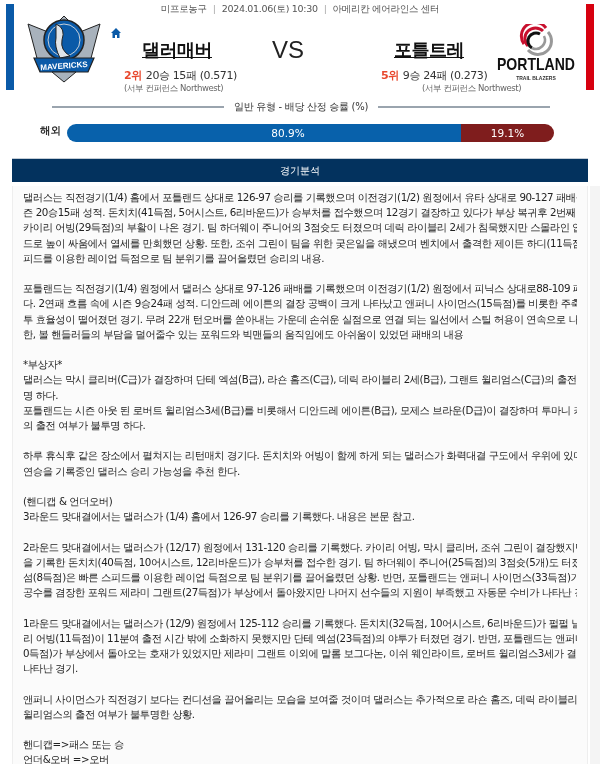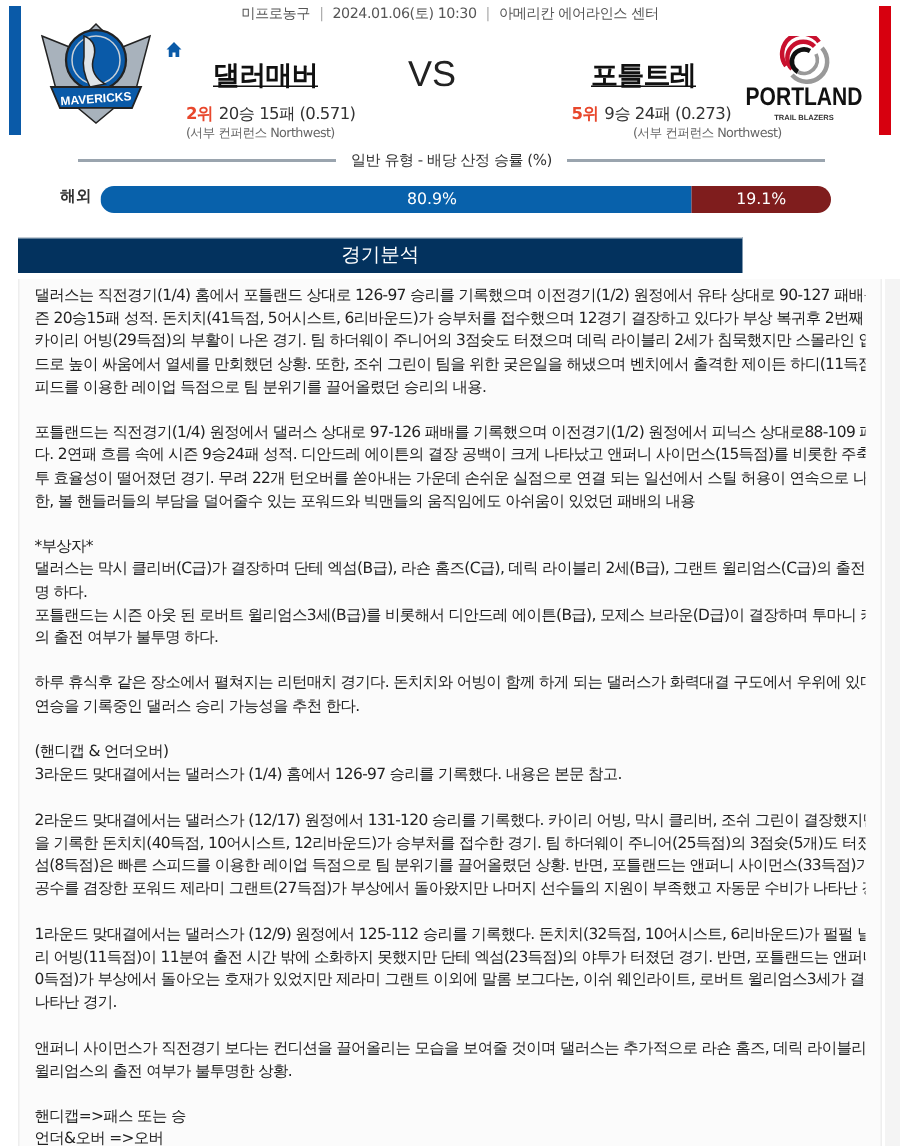--- a/index.html
+++ b/index.html
@@ -34,21 +34,21 @@
     .odds-title-row { position: absolute; top: 100px; left: 52px; width: 498px; height: 14px; display: flex; align-items: center; }
     .odds-title-row .line { flex: 1; height: 2px; background: #9aa4ae; }
     .odds-title-row .title { padding: 0 10px; font-size: 10px; color: #333; letter-spacing: -0.3px; }
 
     .odds-label { position: absolute; left: 40px; top: 124px; font-size: 10.5px; color: #333; font-weight: bold; }
     .odds-bar { position: absolute; left: 67px; top: 124px; width: 487px; height: 18px; border-radius: 9px; overflow: hidden; display: flex; }
     .odds-bar .seg { height: 100%; display: flex; align-items: center; justify-content: center; color: #fff; font-size: 10.5px; }
     .odds-bar .seg.home { background: #0861ab; }
     .odds-bar .seg.away { background: #d10000; }
 
-    .section-header { position: absolute; left: 12px; top: 158px; width: 483px; height: 24px; background: #03325e; color: #fff; text-align: center; font-size: 13px; line-height: 24px; border-top: 1px solid #c4cdd6; }
+    .section-header { position: absolute; left: 12px; top: 158px; width: 576px; height: 24px; background: #03325e; color: #fff; text-align: center; font-size: 10px; line-height: 24px; border-top: 1px solid #c4cdd6; }
 
     .content { position: absolute; left: 12px; top: 186px; width: 576px; height: 578px; background: #fbfbfb; border-left: 1px solid #eee; border-right: 1px solid #eee; padding: 4px 10px 0 10px; font-size: 10.3px; line-height: 15.2px; color: #222; letter-spacing: -0.45px; }
     .content p { margin-bottom: 15.2px; }
     .content p.tight { margin-bottom: 0; }
     .content .line { display: block; white-space: nowrap; overflow: hidden; }
 
     .right-shadow { position: absolute; left: 590px; top: 186px; width: 10px; height: 578px; background: #f4f4f4; }
   </style>
 </head>
 <body>

